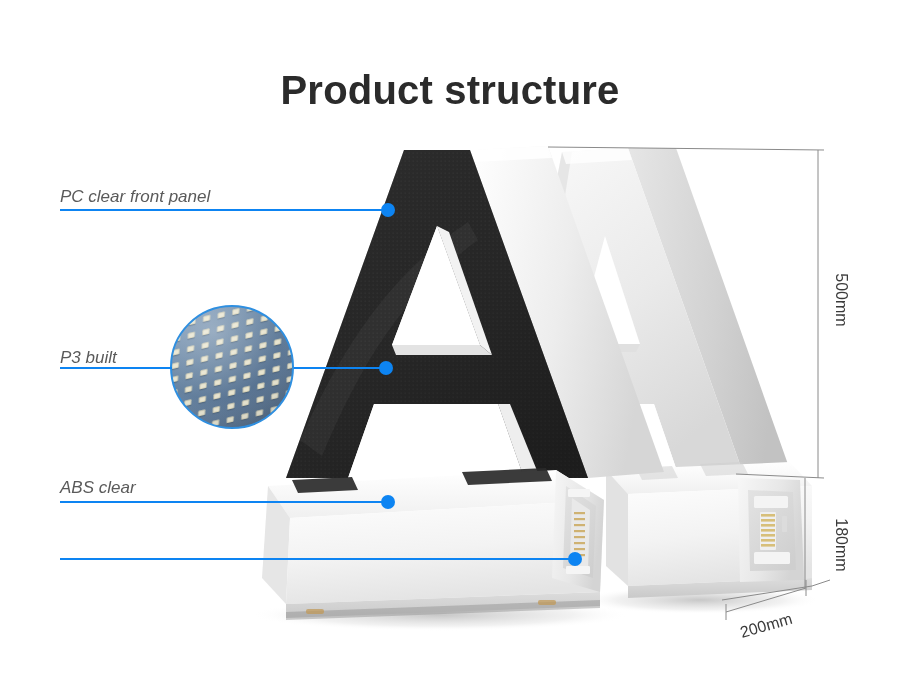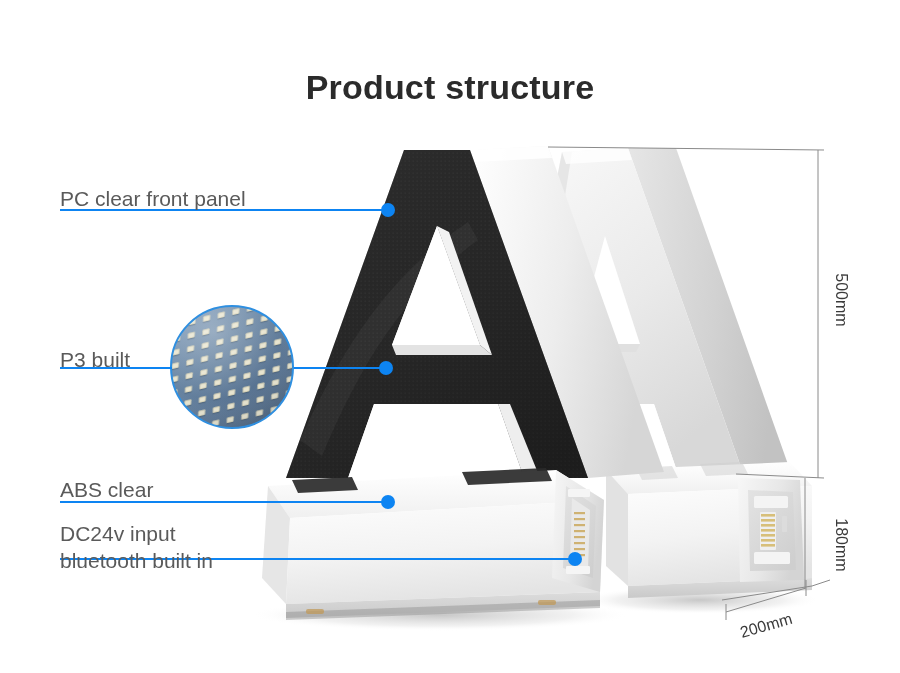--- a/index.html
+++ b/index.html
@@ -16,31 +16,32 @@
     height: 673px;
     background: #ffffff;
     overflow: hidden;
   }
   #page-title {
     position: absolute;
     left: 0;
     top: 68px;
     width: 900px;
     text-align: center;
-    font-size: 34px;
+    font-size: 40px;
     font-weight: bold;
     color: #2b2b2b;
     letter-spacing: 0.2px;
   }
   .callout-label {
     position: absolute;
-    font-size: 21px;
+    font-size: 17px;
     color: #5a5a5a;
     white-space: pre;
     line-height: 1.28;
+    font-style: italic;
   }
   #label-pc-clear   { left: 60px; top: 186px; }
   #label-p3-screen  { left: 60px; top: 347px; }
   #label-abs-base   { left: 60px; top: 477px; }
   #label-dc24v      { left: 60px; top: 521px; }
   #scene {
     position: absolute;
     left: 0;
     top: 0;
   }
@@ -300,16 +301,14 @@
 
     <text class="dim-text" x="742" y="638" text-anchor="start" transform="rotate(-16 742 638)">200mm</text>
   </svg>
 
   <div class="callout-label" id="label-pc-clear">PC clear front panel</div>
 
   <div class="callout-label" id="label-p3-screen">P3 built</div>
 
   <div class="callout-label" id="label-abs-base">ABS clear</div>
 
-  <div class="callout-label" id="label-dc24v">DC24v input
-bluetooth built in</div>
 
 </div>
 
 </body></html>

